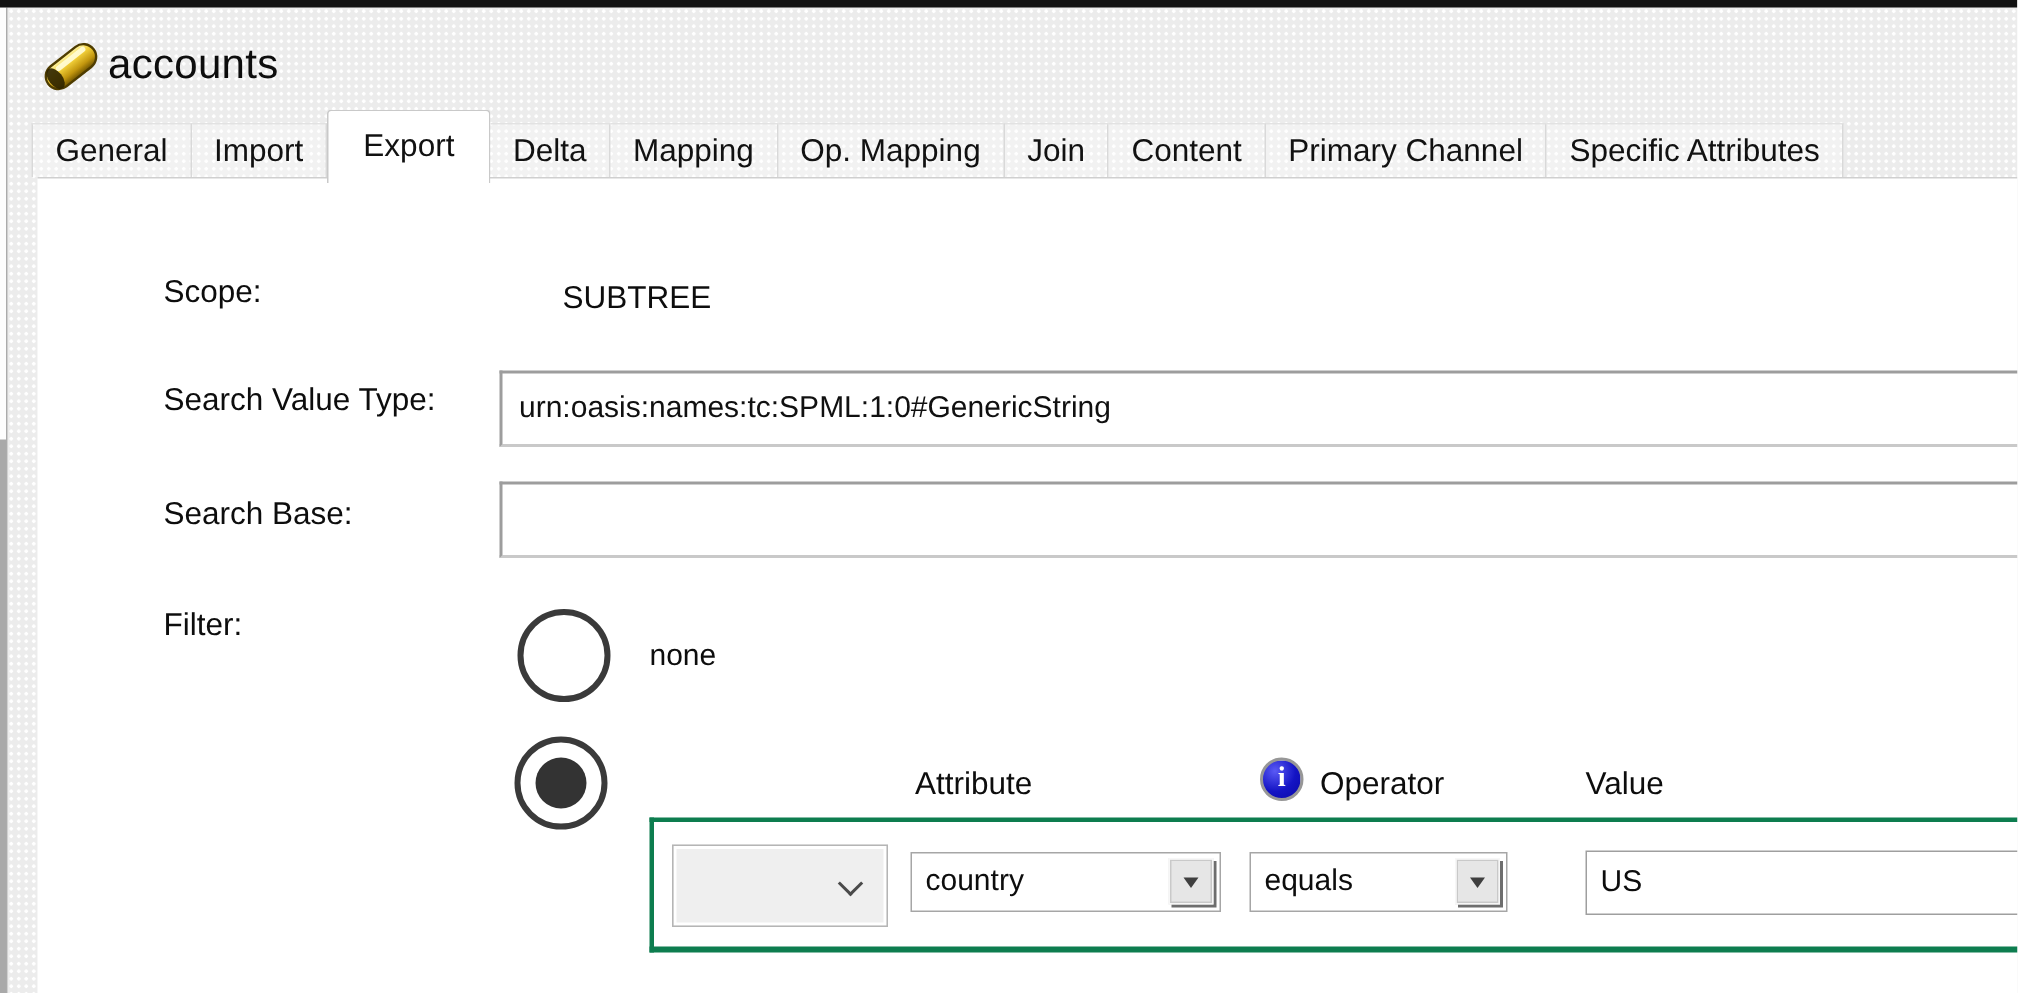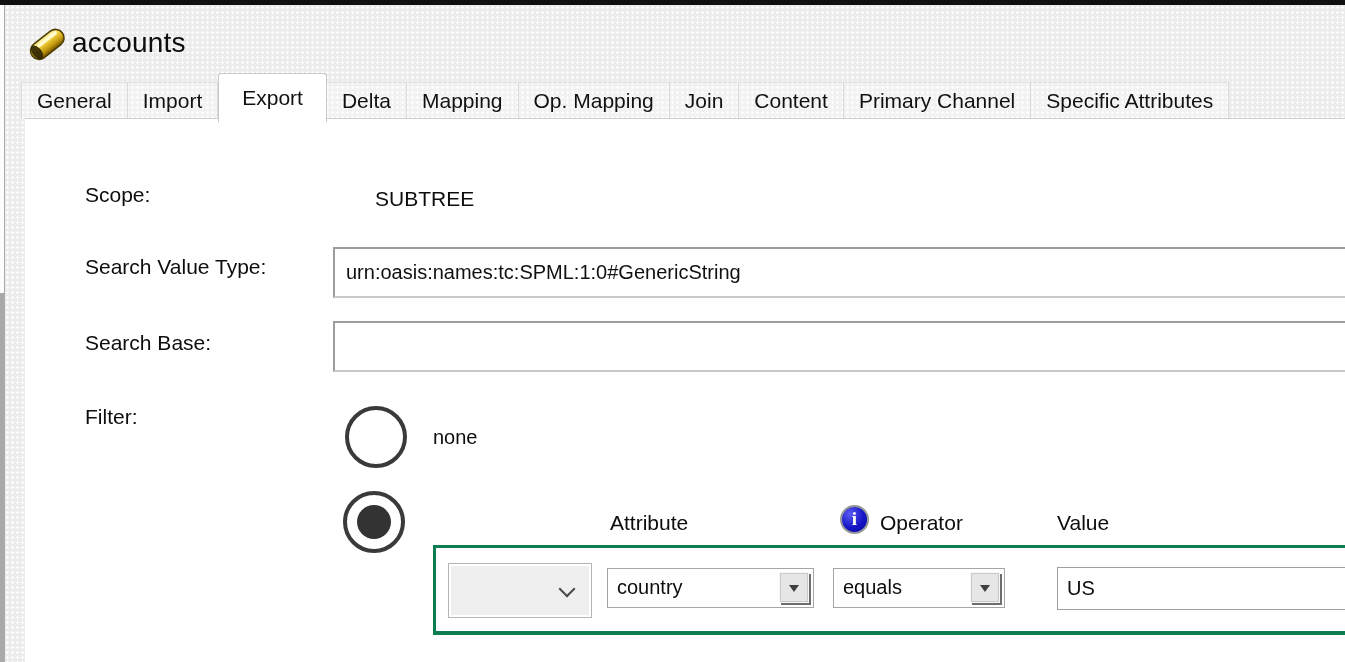--- a/index.html
+++ b/index.html
@@ -32,21 +32,21 @@
   }
   .tab:first-child { border-left:1px solid #d9d9d9; }
   .tab.active {
     height:49px; margin-top:-9px; padding:0 23px; background:#ffffff;
     border:1px solid #c9c9c9; border-bottom:none; border-radius:3px 3px 0 0;
     position:relative; z-index:6; align-items:center;
   }
 
   .content-panel { position:absolute; left:25px; top:118px; width:1320px; height:544px; background:#ffffff; border-top:1px solid #cfcfcf; z-index:1; }
 
-  .field-label { position:absolute; font-size:21px; color:#0d0d0d; z-index:2; }
+  .field-label { position:absolute; font-size:21px; color:#0d0d0d; z-index:2;margin-left:24px; }
   .static-value { position:absolute; font-size:21px; color:#0d0d0d; z-index:2; }
 
   .text-input {
     position:absolute; z-index:2; background:#fff; font-size:20px; color:#101010;
     border:2px solid; border-color:#9d9d9d #c9c9c9 #c9c9c9 #9d9d9d;
     padding:0 0 0 11px; font-family:"Liberation Sans",sans-serif; outline:none;
   }
 
   .radio { position:absolute; width:62px; height:62px; border-radius:50%; border:4px solid #3a3a3a; background:#fff; z-index:2; }
   .radio.selected::after { content:""; display:block; width:34px; height:34px; margin:10px 0 0 10px; border-radius:50%; background:#333; }

